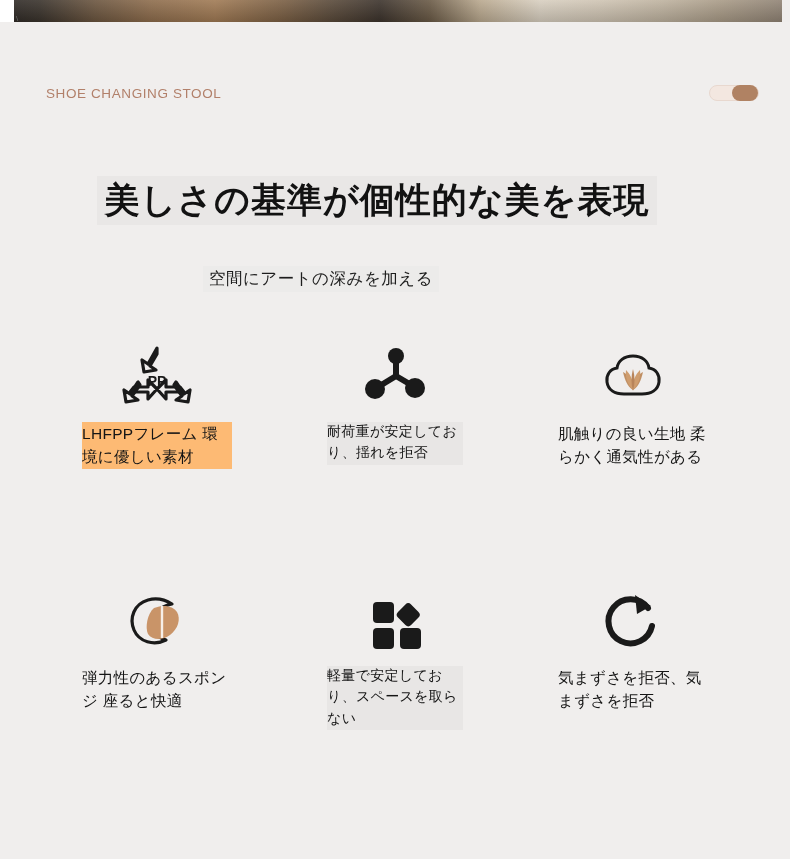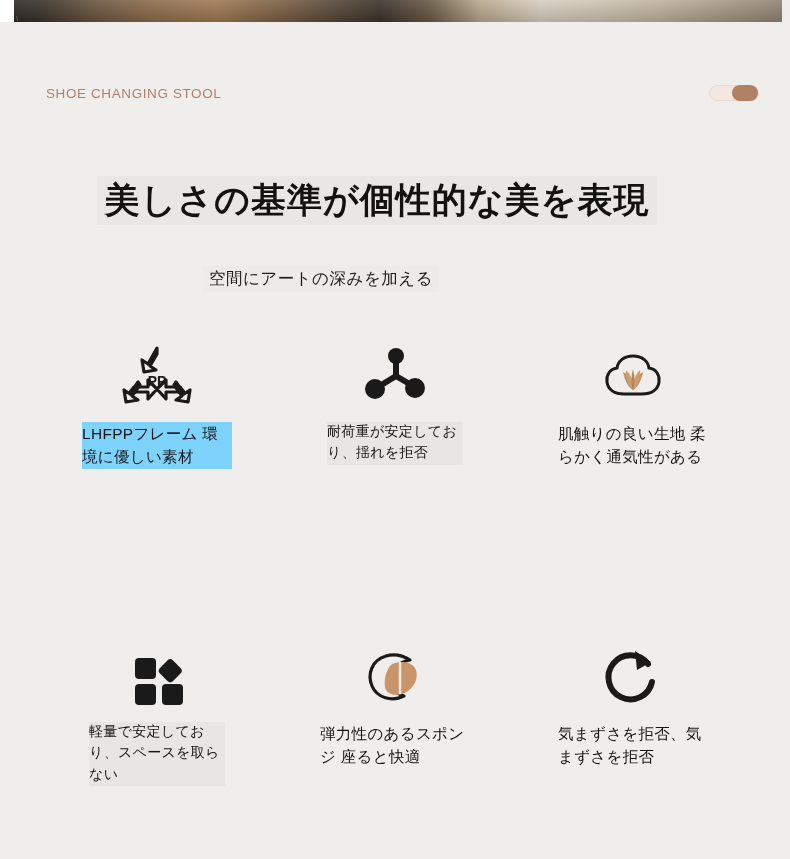--- a/index.html
+++ b/index.html
@@ -115,21 +115,21 @@
   }
 
   
   .grid {
     position: absolute;
     left: 38px; top: 338px;
     width: 714px;
     display: grid;
     grid-template-columns: repeat(3, 1fr);
     grid-template-rows: 200px 180px;
-    row-gap: 100px;
+    row-gap: 44px;
   }
   .cell {
     position: relative;
     display: flex;
     flex-direction: column;
     align-items: center;
   }
   .icon-box {
     height: 78px;
     display: flex;
@@ -144,21 +144,21 @@
     text-align: left;
     width: 150px;
     letter-spacing: 0.3px;
   }
   .cap.small {
     font-size: 14px;
     width: 136px;
     line-height: 1.52;
     font-family: Liberation Mono, monospace;
   }
-  .cap.shaded { background: #7dd3fc; }
+  .cap.shaded { background: #fdba74; }
   .cap.shaded2 { background: #e8e6e5; }
 </style>
 </head>
 <body>
 
 <div id="page">
 
   <div class="photo-strip">
     <div class="gloss"></div>
     <div class="edge-left"></div>
@@ -224,43 +224,43 @@
           <path d="M39 48 C44 43 47 36 46 28 C41 33 38 40 39 48 Z" fill="#cf9d6e"></path>
           <path d="M39 49 C37 42 37 34 39 27 C41 34 41 42 39 49 Z" fill="#b8845a"></path>
         </svg>
       </div>
       <div class="cap">肌触りの良い生地 柔らかく通気性がある</div>
     </div>
 
     <div class="cell">
       <div class="icon-box">
         <svg width="78" height="70" viewBox="0 0 78 70" fill="none">
+          <path d="M30 14 C16 18 11 32 16 44 C21 56 36 60 48 54 C40 52 34 46 34 38 C34 28 42 20 54 18 C46 13 37 12 30 14 Z" stroke="#1a1a1a" stroke-width="3.2" fill="none" stroke-linejoin="round"></path>
+          <path d="M36 22 C46 18 55 20 59 26 C63 33 60 43 52 49 C44 55 34 54 30 48 C27 42 29 28 36 22 Z" fill="#c99468"></path>
+          <path d="M44 20 C44 32 44 42 44 52" stroke="#ffffff" stroke-width="2.4" fill="none" opacity="0.85"></path>
+        </svg>
+      </div>
+      <div class="cap">弾力性のあるスポンジ 座ると快適</div>
+    </div>
+
+    <div class="cell">
+      <div class="icon-box">
+        <svg width="78" height="70" viewBox="0 0 78 70" fill="none">
           <rect x="17" y="16" width="21" height="21" rx="4" fill="#1a1a1a"></rect>
           <rect x="17" y="42" width="21" height="21" rx="4" fill="#1a1a1a"></rect>
           <rect x="44" y="42" width="21" height="21" rx="4" fill="#1a1a1a"></rect>
           <rect x="43" y="19.5" width="18.5" height="18.5" rx="4" fill="#1a1a1a" transform="rotate(45 52.25 28.75)"></rect>
         </svg>
       </div>
       <div class="cap small shaded2">軽量で安定しており、スペースを取らない</div>
     </div>
 
     <div class="cell">
       <div class="icon-box">
         <svg width="78" height="70" viewBox="0 0 78 70" fill="none">
-          <path d="M30 14 C16 18 11 32 16 44 C21 56 36 60 48 54 C40 52 34 46 34 38 C34 28 42 20 54 18 C46 13 37 12 30 14 Z" stroke="#1a1a1a" stroke-width="3.2" fill="none" stroke-linejoin="round"></path>
-          <path d="M36 22 C46 18 55 20 59 26 C63 33 60 43 52 49 C44 55 34 54 30 48 C27 42 29 28 36 22 Z" fill="#c99468"></path>
-          <path d="M44 20 C44 32 44 42 44 52" stroke="#ffffff" stroke-width="2.4" fill="none" opacity="0.85"></path>
-        </svg>
-      </div>
-      <div class="cap">弾力性のあるスポンジ 座ると快適</div>
-    </div>
-
-    <div class="cell">
-      <div class="icon-box">
-        <svg width="78" height="70" viewBox="0 0 78 70" fill="none">
           <path d="M54 22 A22 22 0 1 0 58 40" stroke="#1a1a1a" stroke-width="6" fill="none" stroke-linecap="round"></path>
           <path d="M41 9 L57 20 L43 28 Z" fill="#1a1a1a"></path>
         </svg>
       </div>
       <div class="cap">気まずさを拒否、気まずさを拒否</div>
     </div>
 
   </div>
 </div>
 

